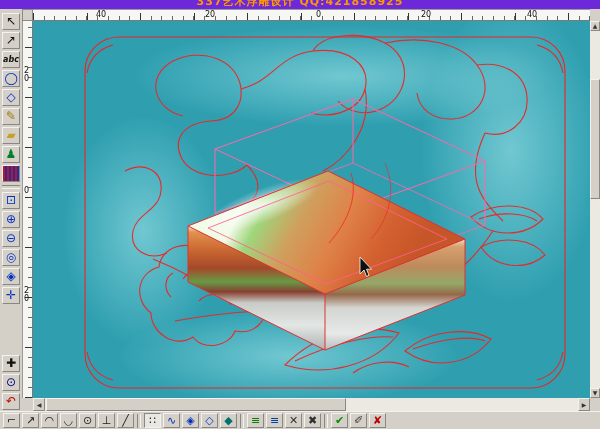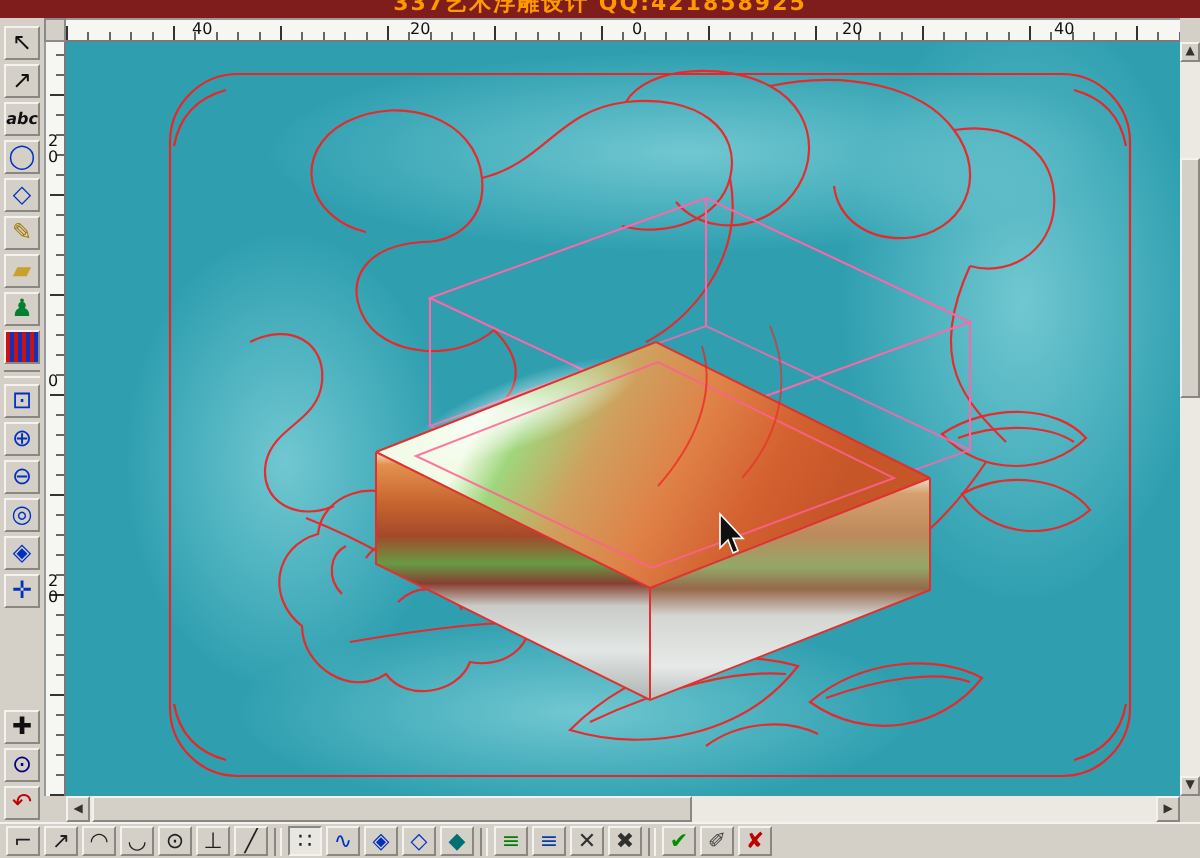--- a/index.html
+++ b/index.html
@@ -1,20 +1,20 @@
 <!DOCTYPE html>
 <html><head>
 <meta charset="utf-8">
 <style>
   html,body{margin:0;padding:0;background:#9a9a9a;font-family:"DejaVu Sans",sans-serif;}
   .window{position:relative;width:600px;height:429px;background:#d4d0c8;overflow:hidden;
           font-family:"DejaVu Sans",sans-serif;}
   
   .titlestrip{position:absolute;left:0;top:0;width:600px;height:9px;overflow:hidden;
-              text-align:center;background:#7f1d1d;}
+              text-align:center;background:#6d28d9;}
   .titlestrip .t{font-size:11px;font-weight:bold;line-height:13px;margin-top:-5px;letter-spacing:1px;}
   
   .hruler{position:absolute;left:33px;top:9px;width:557px;height:12px;background:#f6f6f2;
           border-top:1px solid #9a9a9a;border-bottom:1px solid #7a7a7a;box-sizing:border-box;
           background-image:
             repeating-linear-gradient(90deg,#333 0 1px,transparent 1px 53.5px),
             repeating-linear-gradient(90deg,#666 0 1px,transparent 1px 10.7px);
           background-size:100% 7px,100% 4px;background-position:bottom left,bottom left;
           background-repeat:no-repeat,no-repeat;}
   .hlab{position:absolute;top:0;font-size:8px;color:#111;line-height:9px;}

